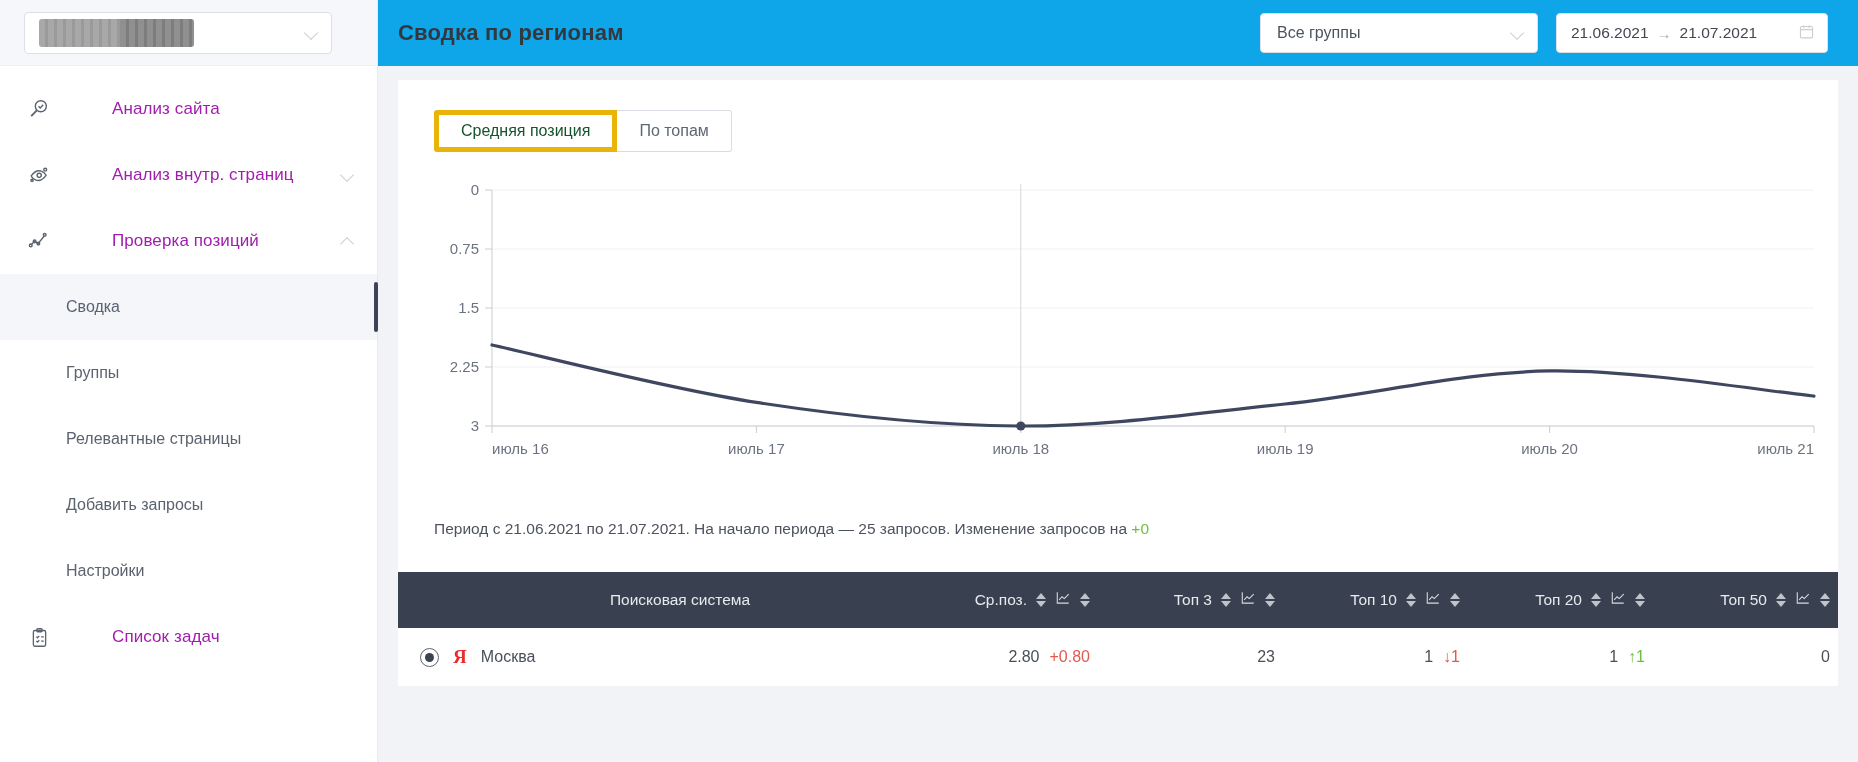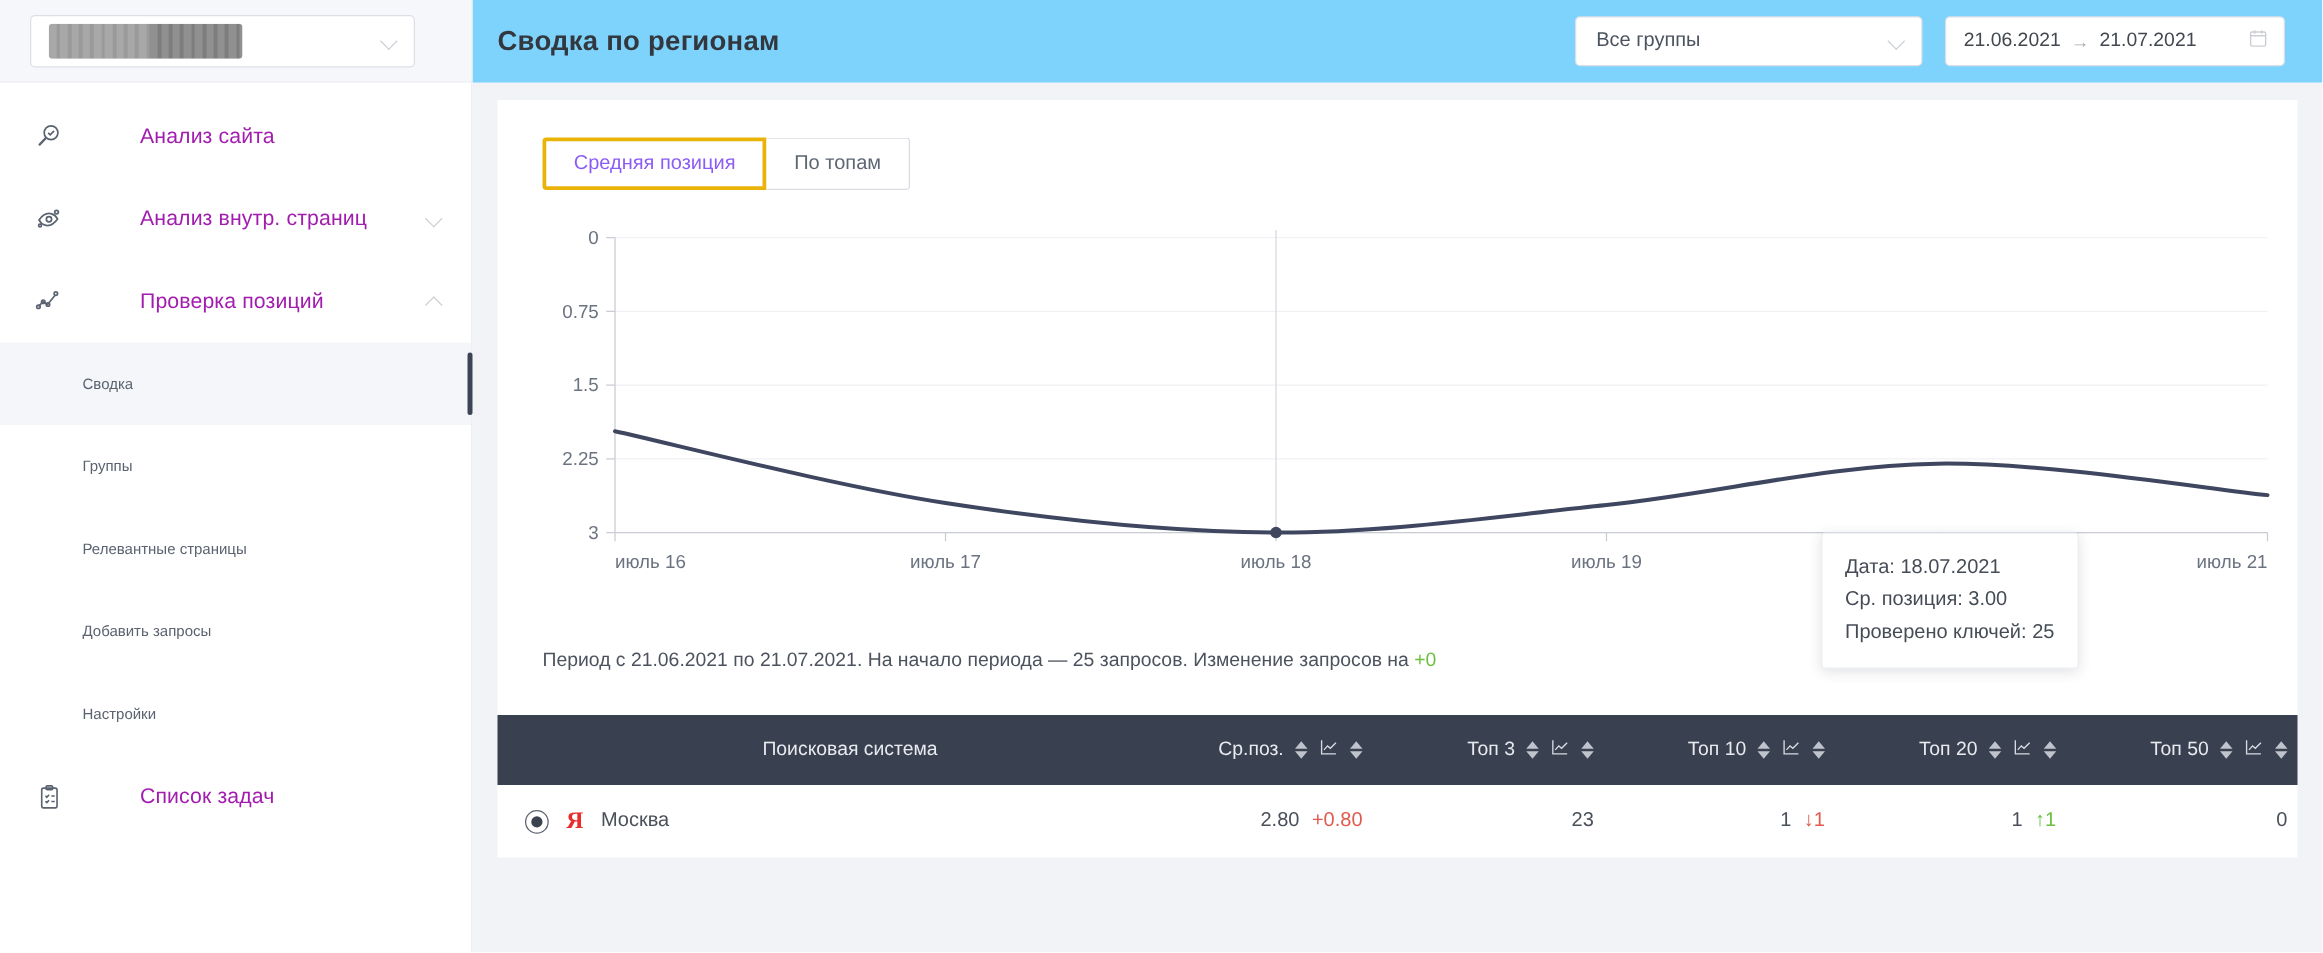--- a/index.html
+++ b/index.html
@@ -54,32 +54,32 @@
   .nav-item .nicon {
     width: 26px; flex: 0 0 26px; display: flex;
     align-items: center; justify-content: center; margin-right: 12px;
   }
   .nav-item .nlabel { font-size: 17px; color: #a21caf; letter-spacing: .1px; margin-left: 48px; }
   .nav-item .ntail { margin-left: auto; }
   .nav-sub {
     height: 66px; display: flex; align-items: center;
     padding-left: 66px; cursor: pointer; position: relative;
   }
-  .nav-sub .nlabel { font-size: 12px; color: #5b6370; }
+  .nav-sub .nlabel { font-size: 16px; color: #5b6370; }
   .nav-sub.active { background: #f4f6fa; }
   .nav-sub.active::after {
     content: ""; position: absolute; right: -1px; top: 8px;
     width: 4px; height: 50px; background: #3d4455; border-radius: 2px;
   }
 
   
   .main { flex: 1; height: 762px; background: #f1f3f7; overflow: hidden; }
   .topbar {
     height: 66px; display: flex; align-items: center;
-    padding: 0 30px 0 20px; background: #7dd3fc;
+    padding: 0 30px 0 20px; background: #0ea5e9;
   }
   .page-title { font-size: 22px; color: #33383f; letter-spacing: .2px; }
   .topbar-right { margin-left: auto; display: flex; align-items: center; gap: 18px; }
   .group-select {
     width: 278px; height: 40px; background: #fff;
     border: 1px solid #dcdfe6; border-radius: 4px;
     display: flex; align-items: center; justify-content: space-between;
     padding: 0 12px 0 16px; font-size: 16px; color: #4b5260;
   }
   .date-range {
@@ -95,21 +95,21 @@
 
   
   .tabs { display: flex; margin: 8px 0 0 12px; }
   .tab {
     height: 42px; padding: 0 22px; display: flex; align-items: center;
     font-size: 16px; color: #5e6673; background: #fff;
     border: 1px solid #d9dce2; cursor: pointer;
   }
   .tab:first-child { border-radius: 3px 0 0 3px; }
   .tab:last-child  { border-radius: 0 3px 3px 0; border-left: none; }
-  .tab.selected { border: 3px solid #eab308; color: #8b5cf6; z-index: 2; }
+  .tab.selected { border: 5px solid #eab308; color: #14532d; z-index: 2; }
 
   
   .chart-wrap { position: relative; height: 330px; margin-top: 22px; }
   .chart-svg { display: block; }
   .tick-lbl { font-size: 15px; fill: #6c7380; font-family: "Liberation Sans", sans-serif; }
   .tooltip {
     position: absolute; left: 1035px; top: 252px;
     background: #fff; border: 1px solid #eceef1; border-radius: 3px;
     box-shadow: 0 2px 10px rgba(40,50,70,.14);
     padding: 14px 18px 15px 18px; font-size: 16px; color: #464c56;
@@ -303,25 +303,20 @@
             <text x="863.1999999999999" y="280" text-anchor="middle" class="tick-lbl">июль 19</text>
             <line x1="1127.6000000000001" y1="252" x2="1127.6000000000001" y2="259" stroke="#c9ccd3" stroke-width="1"></line>
             <text x="1127.6000000000001" y="280" text-anchor="middle" class="tick-lbl">июль 20</text>
             <line x1="1392" y1="252" x2="1392" y2="259" stroke="#c9ccd3" stroke-width="1"></line>
             <text x="1392" y="280" text-anchor="end" class="tick-lbl">июль 21</text>
             <path d="M 70 170.97333333333333 C 114.06666666666666 180.54444444444445, 246.2666666666667 214.89555555555557, 334.40000000000003 228.4 C 422.53333333333336 241.90444444444444, 510.66666666666674 251.73777777777778, 598.8000000000001 252 C 686.9333333333334 252.26222222222222, 775.0666666666666 239.15111111111113, 863.1999999999999 229.97333333333336 C 951.3333333333333 220.79555555555558, 1039.4666666666667 198.2444444444444, 1127.6000000000001 196.9333333333333 C 1215.7333333333336 195.6222222222222, 1347.9333333333334 217.91111111111113, 1392 222.10666666666668" fill="none" stroke="#3f4760" stroke-width="3.2" stroke-linecap="round"></path>
             <line x1="598.8000000000001" y1="10" x2="598.8000000000001" y2="252" stroke="#d5d7dd" stroke-width="1"></line>
             <circle cx="598.8000000000001" cy="252" r="4.6" fill="#3f4760"></circle>
           </svg>
 
-        <div class="tooltip">
-          <div>Дата: 18.07.2021</div>
-          <div>Ср. позиция: 3.00</div>
-          <div>Проверено ключей: 25</div>
-        </div>
       </div>
 
       <div class="period-note">
         <span>Период с 21.06.2021 по 21.07.2021. На начало периода — 25 запросов. Изменение запросов на </span><span class="pos">+0</span>
       </div>
     </div>
 
     <div class="table">
 
       <div class="thead">

